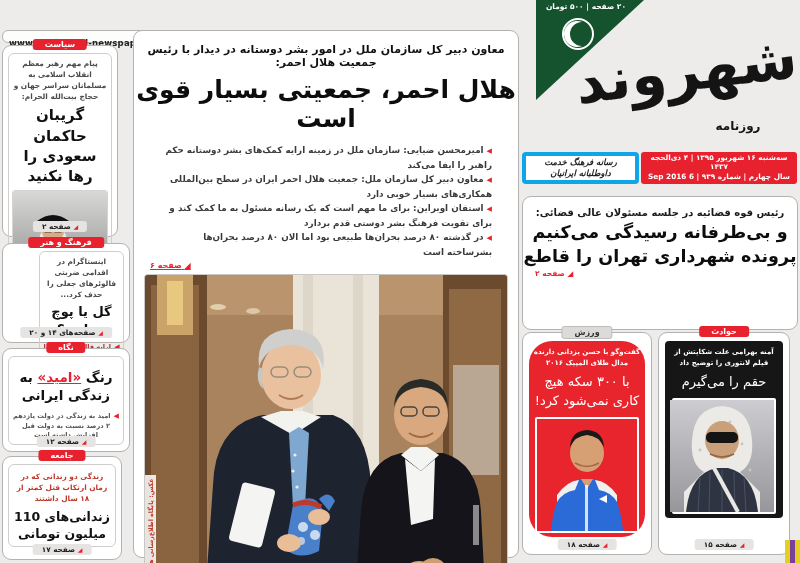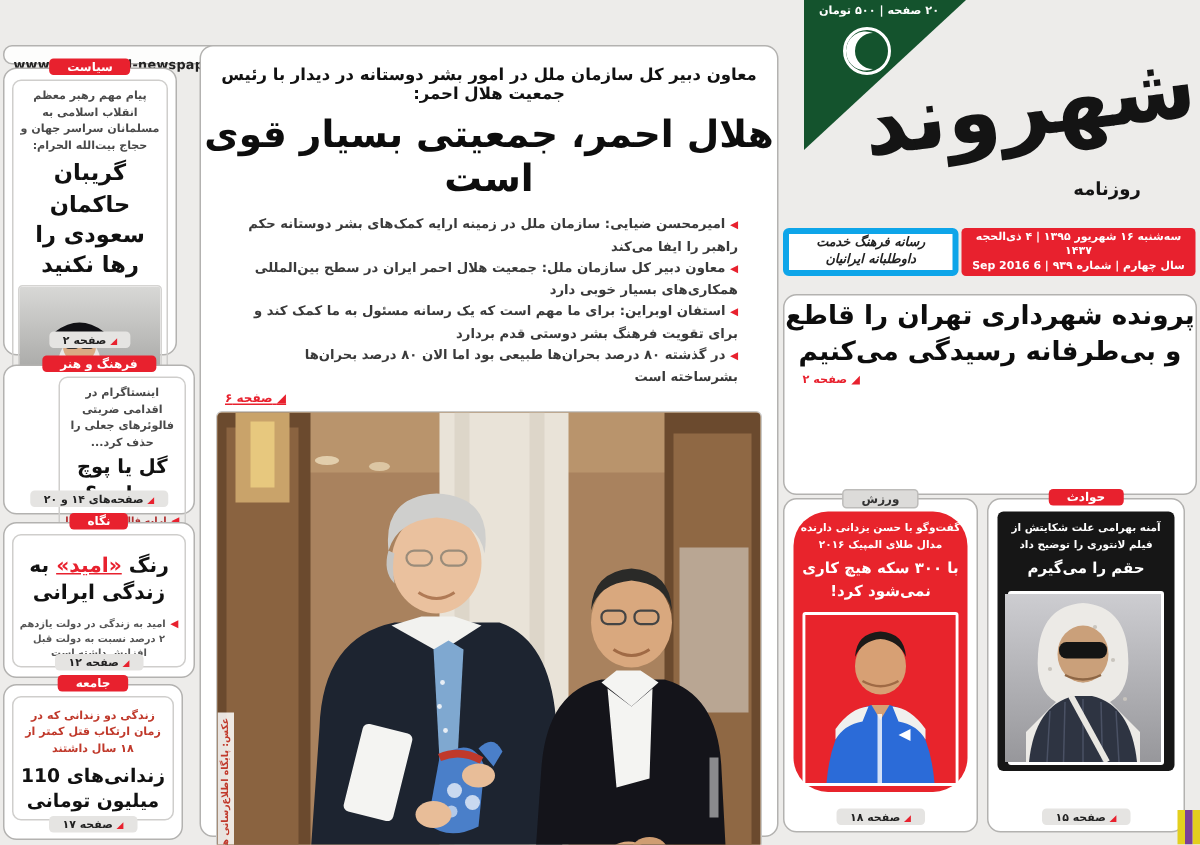--- a/index.html
+++ b/index.html
@@ -122,21 +122,21 @@
   .jud-bullets .row { font-size:8.2px; font-weight:bold; color:#3a3a3a; line-height:1.6; text-align:right; }
   .jud-pageref { font-size:7.5px; font-weight:bold; color:#e8212e; text-align:left; margin:1px 0 0 12px; }
   
   .panel {
     margin:8px 6px 0 6px; border-radius:4px; color:#fff;
     padding:6px 4px 4px 4px; text-align:center;
   }
   .panel.red { background:#e8242c;border-radius:23px; }
   .panel.black { background:#161616; }
   .panel-kicker { font-size:7px; font-weight:bold; line-height:1.5; }
-  .panel-head { font-size:10px; font-weight:bold; line-height:1.45; margin-top:5px; }
+  .panel-head { font-size:13px; font-weight:normal; line-height:1.45; margin-top:5px; }
   .panel-photo { margin:6px auto 0 auto; width:104px; border:2px solid #fff; border-radius:2px; line-height:0; }
   
   .stripes { left:785px; top:540px; width:15px; height:23px; display:flex; }
   .stripes div { width:5px; height:100%; }
 </style>
 </head>
 <body>
 
 <div class="top-bar abs">
   <span>www.shahrvand-newspaper.ir</span>
@@ -300,23 +300,24 @@
         <rect x="330" y="230" width="6" height="40" fill="#fff" opacity=".5"></rect>
       </g>
       <path d="M30 352 L84 322 L90 330 L40 352 Z" fill="#4a4a4a"></path>
       <ellipse cx="88" cy="324" rx="9" ry="7" fill="#262626"></ellipse>
     </svg>
     <div class="vcaption">عکس: پایگاه اطلاع‌رسانی هلال احمر</div>
   </div>
 </div>
 
 <div class="box" style="left:522px; top:196px; width:276px; height:134px;">
+  <div class="jud-kicker">رئیس قوه قضائیه در جلسه مسئولان عالی قضائی:</div>
   <div class="jud-head">
+    <div>و بی‌طرفانه رسیدگی می‌کنیم</div>
     <div>پرونده شهرداری تهران را قاطع</div>
-    <div>و بی‌طرفانه رسیدگی می‌کنیم</div>
   </div>
   <div class="jud-pageref"><span class="mark">◢</span> <span>صفحه ۲</span></div>
 </div>
 
 <div class="box" style="left:522px; top:332px; width:130px; height:223px;">
   <div class="tab gray">ورزش</div>
   <div class="panel red">
     <div class="panel-kicker">گفت‌وگو با حسن یزدانی دارنده مدال طلای المپیک ۲۰۱۶</div>
     <div class="panel-head">با ۳۰۰ سکه هیچ کاری نمی‌شود کرد!</div>
     <div class="panel-photo">

